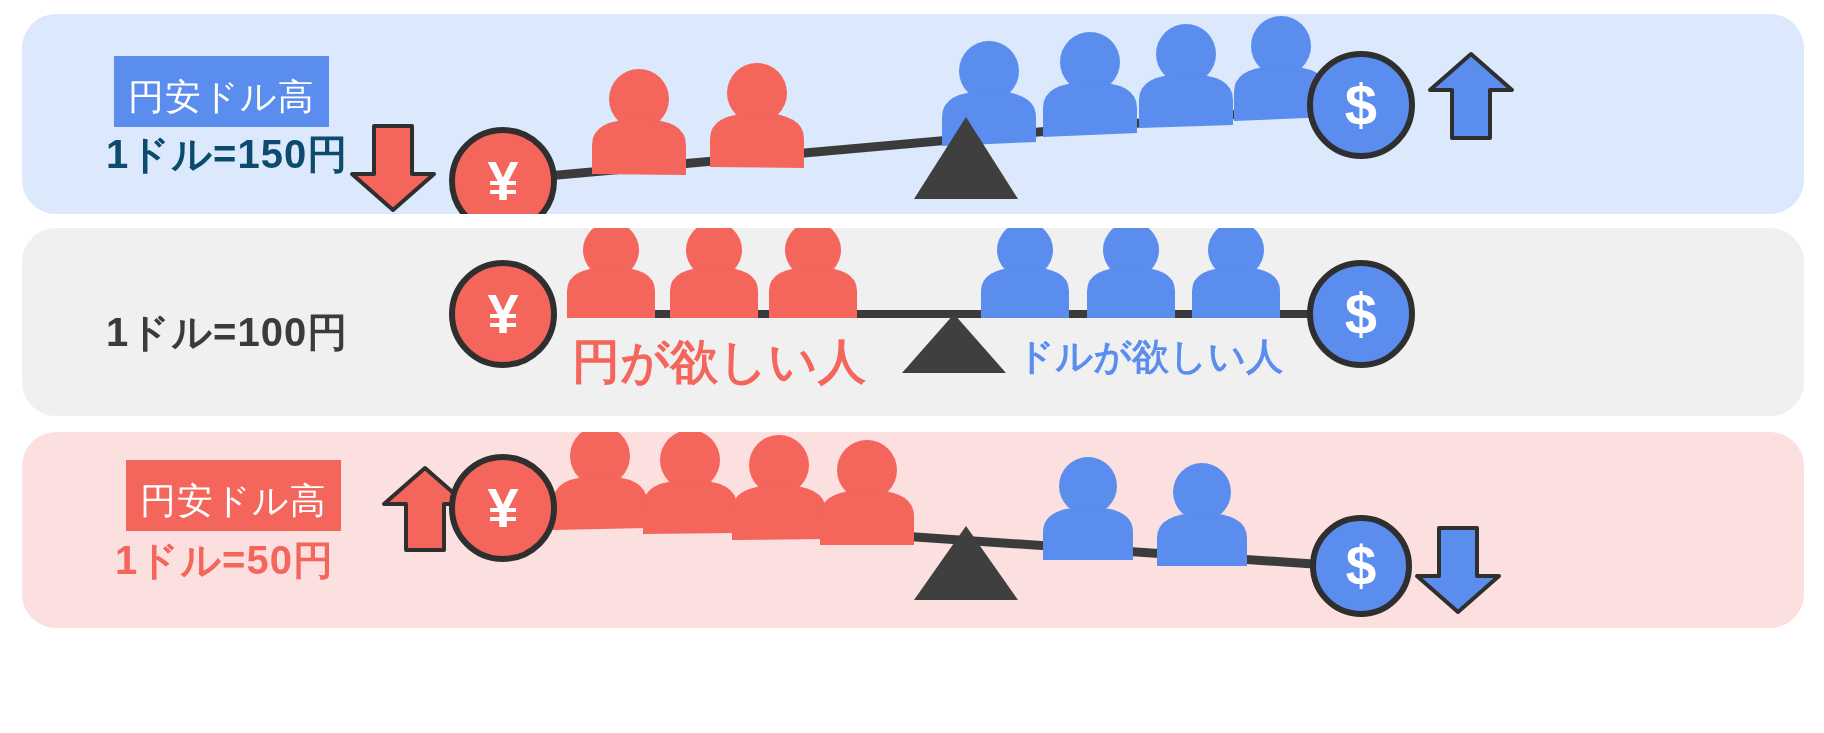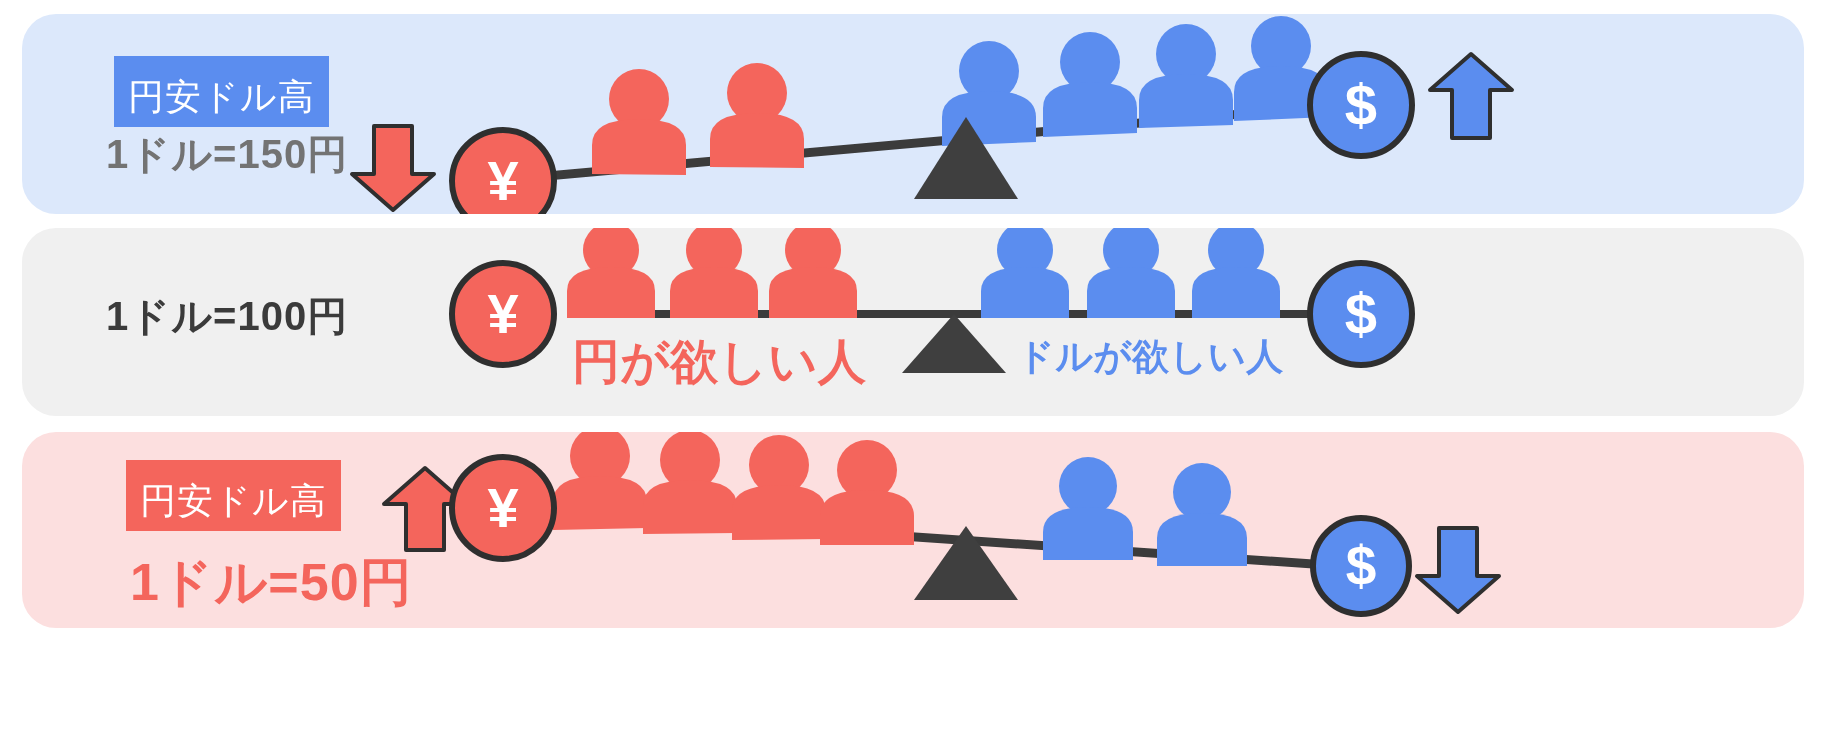--- a/index.html
+++ b/index.html
@@ -51,23 +51,23 @@
   .badge-blue { background: #5b8def; }
   .badge-red  { background: #f4655c; }
 
   .rate {
     position: absolute;
     font-weight: 700;
     white-space: nowrap;
     line-height: 1;
     letter-spacing: 1px;
   }
-  .rate-blue { color: #737373; }
+  .rate-blue { color: #0c4a6e; }
   .rate-red  { color: #f4655c; }
-  .rate-dark { color: #3b3b3b; }
+  .rate-dark { color: #3b3b3b; margin-top: 16px; }
 
   .people-label {
     position: absolute;
     font-weight: 700;
     white-space: nowrap;
     line-height: 1;
     letter-spacing: 0.5px;
   }
   .label-red  { color: #f4655c; }
   .label-blue { color: #5b8def; }
@@ -76,21 +76,21 @@
   #badge-top { left: 92px;  top: 42px;  font-size: 36px; }
   #rate-top  { left: 84px;  top: 120px; font-size: 40px; }
 
   
   #rate-mid  { left: 84px;  top: 68px;  font-size: 40px; }
   #label-yen-mid    { left: 550px;  top: 110px; font-size: 48px; }
   #label-dollar-mid { left: 995px;  top: 110px; font-size: 37px; }
 
   
   #badge-bottom { left: 104px; top: 28px;  font-size: 36px; }
-  #rate-bottom  { left: 108px;  top: 108px; font-size: 52px; margin-top: 16px; }
+  #rate-bottom  { left: 93px;  top: 108px; font-size: 40px; }
 </style>
 </head>
 <body>
 
 <div id="stage">
 
   <div class="panel panel-top">
     <svg class="panel-svg" viewBox="0 0 1782 200" preserveAspectRatio="none">
 
       <g>

